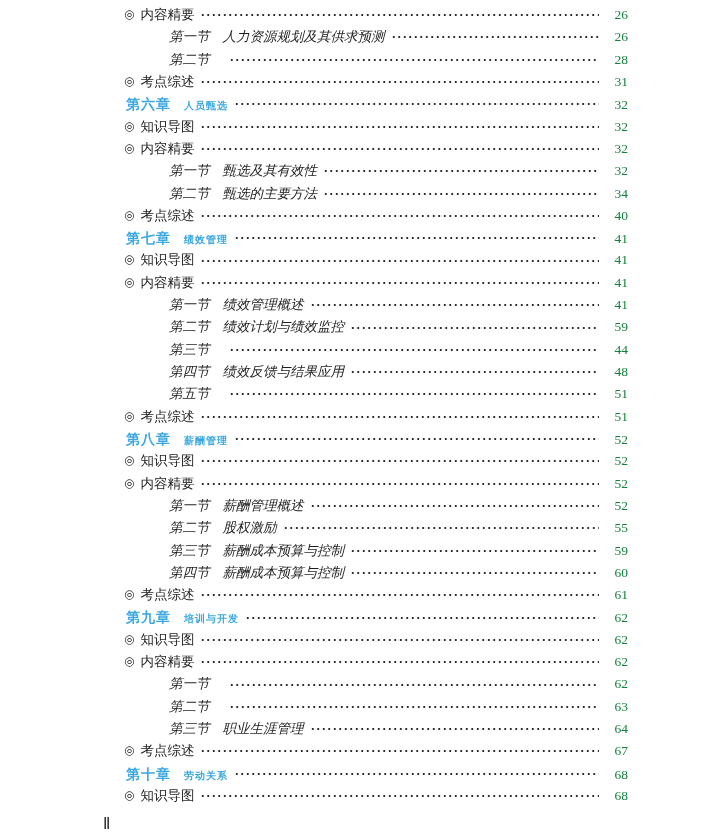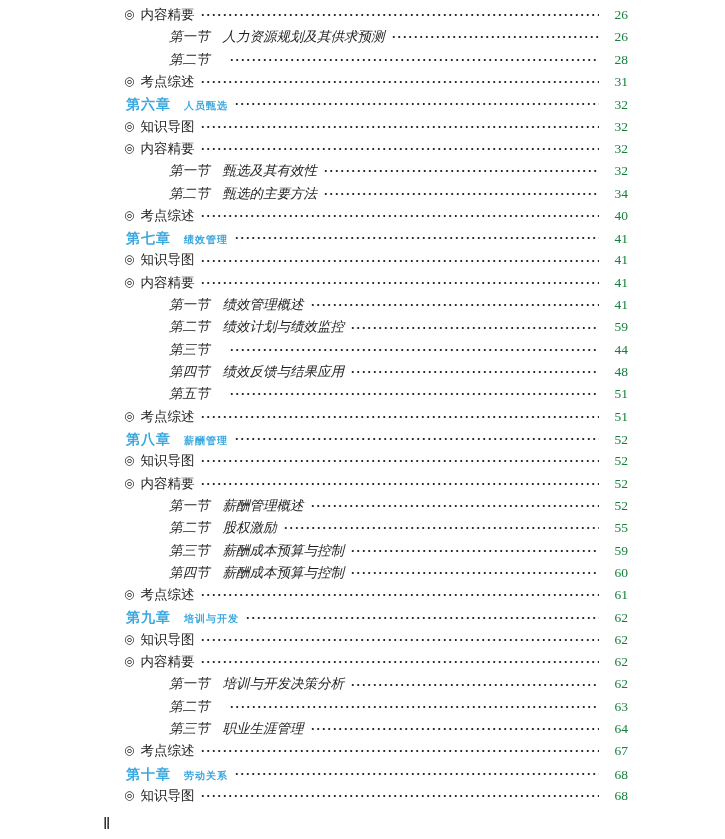--- a/index.html
+++ b/index.html
@@ -292,21 +292,20 @@
 
   <div class="row bullet">
     <span class="bullet-icon">◎</span>
     <span class="bullet-label">内容精要</span>
     <span class="leader"></span>
     <span class="pagenum">62</span>
   </div>
 
   <div class="row section">
     <span class="sec-num">第一节</span>
-    <span class="sec-title">培训与开发决策分析</span>
     <span class="leader"></span>
     <span class="pagenum">62</span>
   </div>
 
   <div class="row section">
     <span class="sec-num">第二节</span>
     <span class="leader"></span>
     <span class="pagenum">63</span>
   </div>
 

